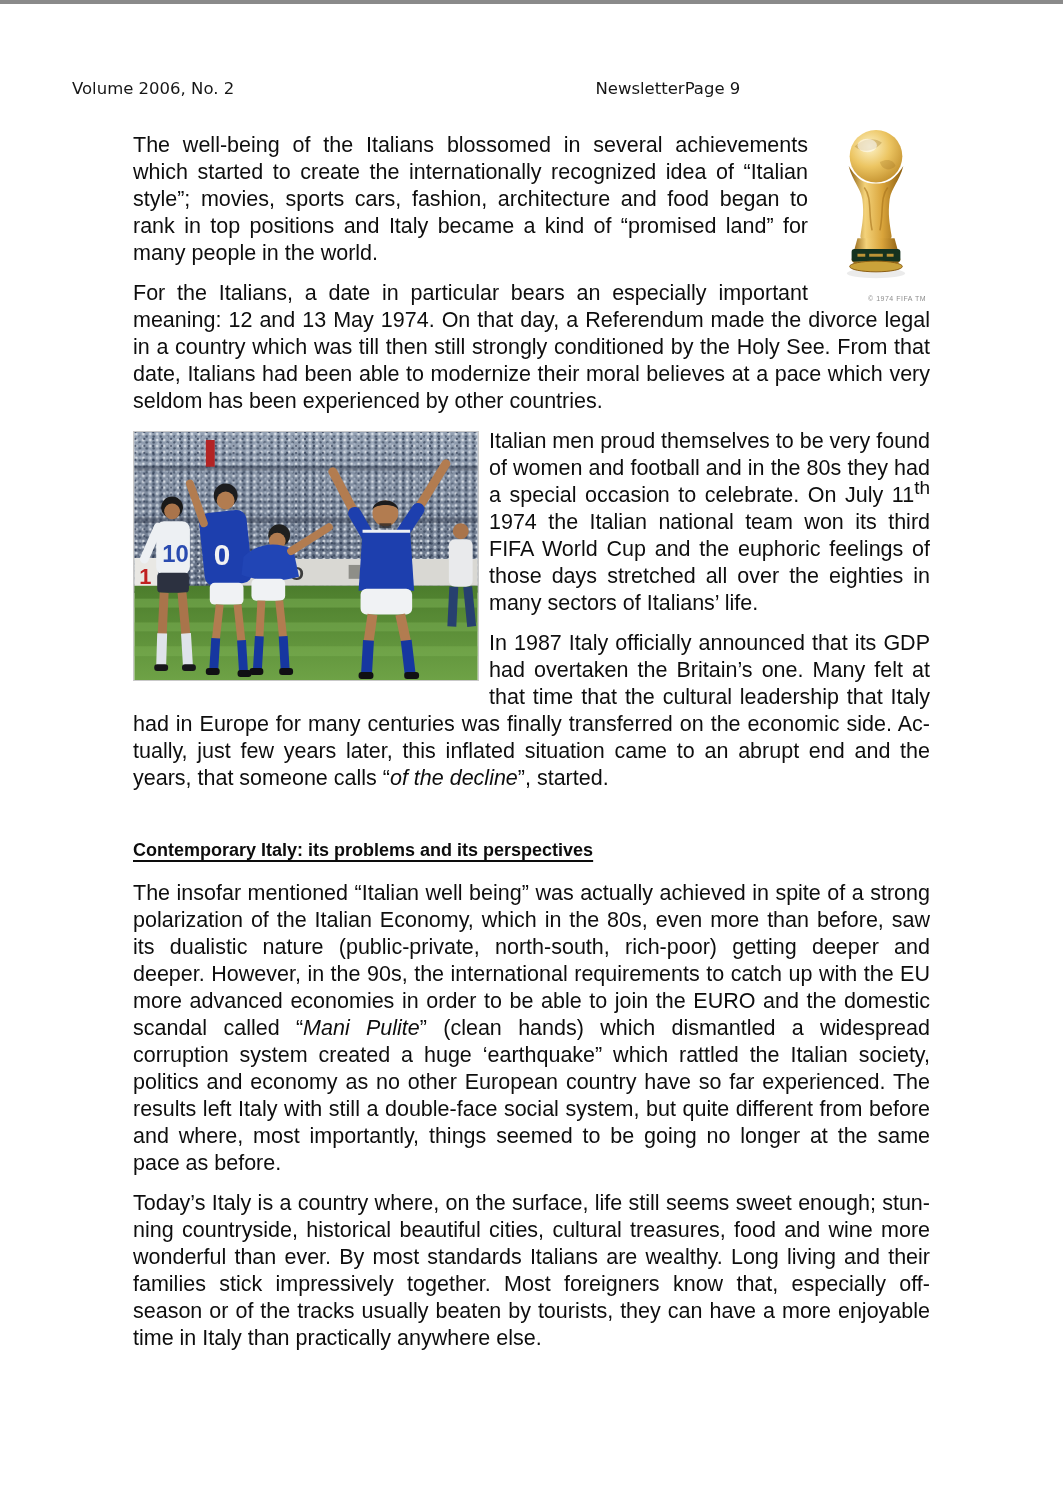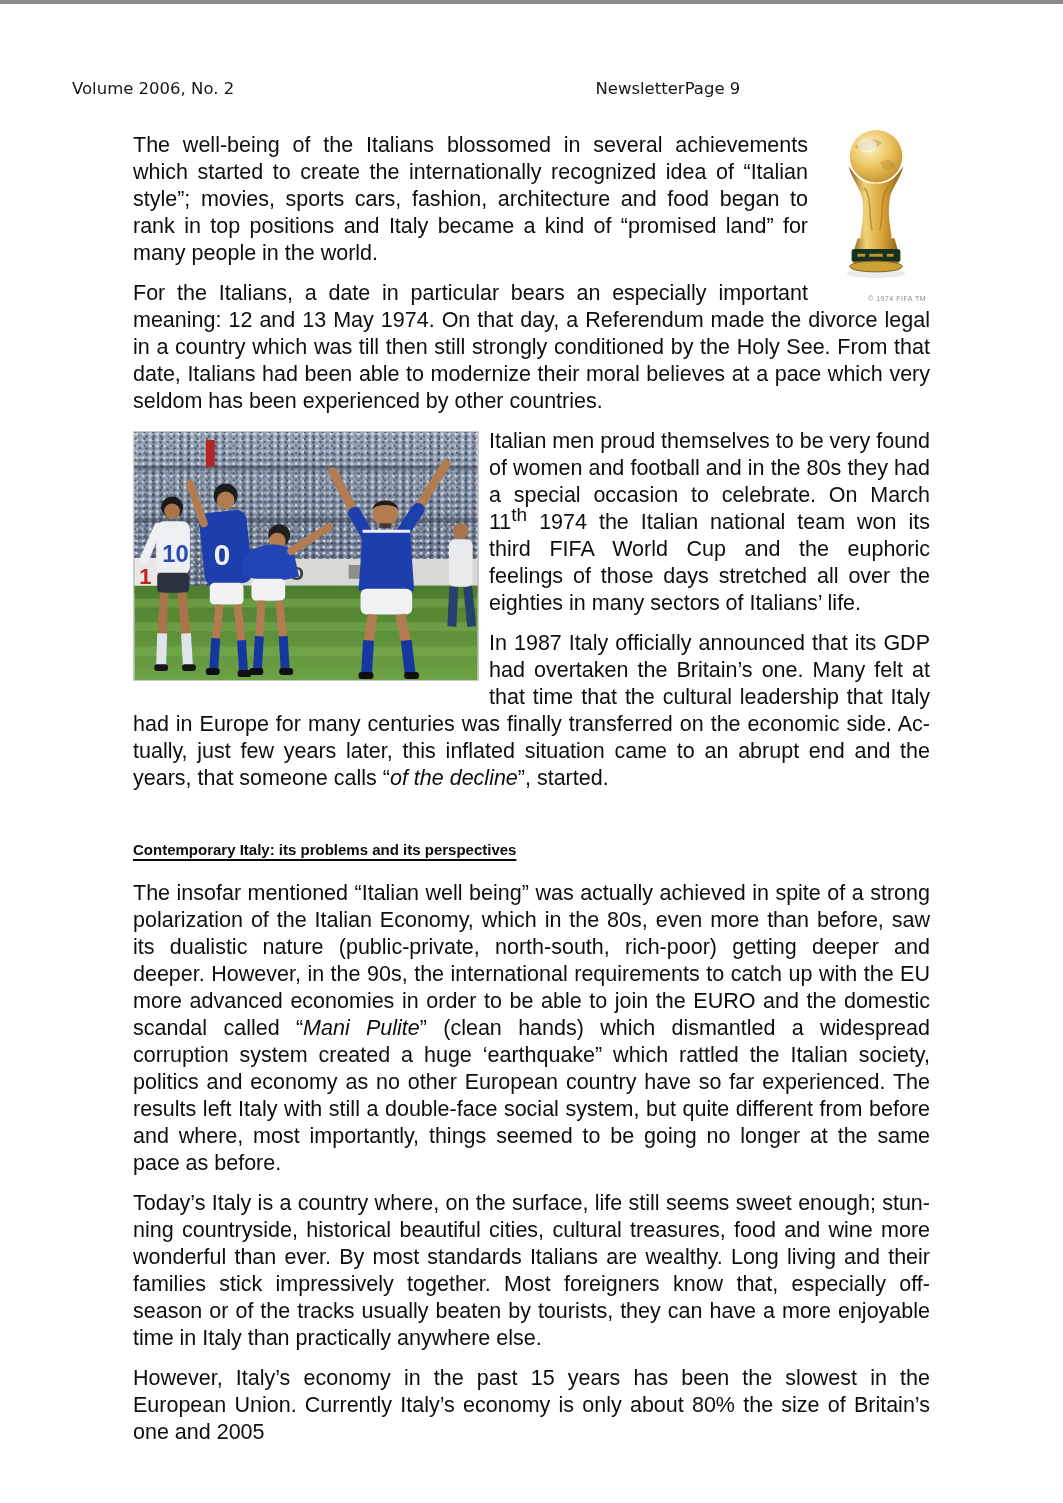--- a/index.html
+++ b/index.html
@@ -14,21 +14,21 @@
   .header .h-right{flex:1;}
   .content{margin:34px 133px 0 133px;width:797px;font-size:21.5px;line-height:27px;
            text-align:justify;color:#0e0e0e;}
   .content p{margin:8px 0 13px 0;}
   .trophy-float{float:right;width:112px;height:172px;margin:-7px 0 2px 10px;
                 text-align:right;}
   .trophy-float svg{display:block;margin:0 8px 0 auto;}
   .trophy-caption{font-size:7px;color:#8d8d8d;letter-spacing:.5px;padding-right:4px;}
   .photo-float{float:left;width:346px;height:250px;margin:3px 10px 10px 0;}
   .photo-float svg{display:block;border:1px solid #c9c9c9;box-sizing:border-box;}
-  h2.section{font-size:15px;line-height:28px;font-weight:bold;margin:44px 0 16px 0;
+  h2.section{font-size:18px;line-height:28px;font-weight:bold;margin:44px 0 16px 0;
              text-align:left;text-decoration:underline;text-decoration-thickness:2px;
              text-underline-offset:4px;color:#0c0c0c;}
   .it{font-style:italic;}
   sup{font-size:19px;line-height:0;vertical-align:super;}
 </style>
 </head>
 <body>
 
 <div class="page">
   <div class="topbar"></div>
@@ -167,26 +167,25 @@
         </g>
 
         <g>
           <circle cx="329" cy="100" r="8" fill="#a9744b"></circle>
           <rect x="317" y="108" width="24" height="48" rx="6" fill="#e9eaec"></rect>
           <path d="M322 156 L320 196 M336 156 L340 196" stroke="#27406f" stroke-width="9"></path>
         </g>
       </svg>
     </div>
 
-    <p><span>Italian men proud themselves to be very found of women and football and in the 80s they had a special occasion to celebrate. On March 11</span><sup>th</sup><span> 1974 the Italian national team won its third FIFA World Cup and the euphoric feelings of those days stretched all over the eighties in many sectors of Italians’ life.</span></p>
+    <p><span>Italian men proud themselves to be very found of women and football and in the 80s they had a special occasion to celebrate. On July 11</span><sup>th</sup><span> 1974 the Italian national team won its third FIFA World Cup and the euphoric feelings of those days stretched all over the eighties in many sectors of Italians’ life.</span></p>
 
     <p><span>In 1987 Italy officially announced that its GDP had overtaken the Britain’s one. Many felt at that time that the cultural leadership that Italy had in Europe for many centuries was finally transferred on the economic side. Ac­tually, just few years later, this inflated situation came to an abrupt end and the years, that someone calls “</span><span class="it">of the decline</span><span>”, started.</span></p>
 
     <h2 class="section">Contemporary Italy: its problems and its perspectives</h2>
 
     <p><span>The insofar mentioned “Italian well being” was actually achieved in spite of a strong polarization of the Italian Economy, which in the 80s, even more than before, saw its dualistic nature (public-private, north-south, rich-poor) getting deeper and deeper. However, in the 90s, the international requirements to catch up with the EU more advanced economies in order to be able to join the EURO and the domestic scandal called “</span><span class="it">Mani Pulite</span><span>” (clean hands) which dismantled a widespread corruption system created a huge ‘earthquake” which rattled the Italian society, politics and economy as no other European country have so far experienced.  The results left Italy with still a double-face social system, but quite different from before and where, most impor­tantly, things seemed to be going no longer at the same pace as before.</span></p>
 
     <p>Today’s Italy is a country where, on the surface, life still seems sweet enough; stun­ning countryside, historical beautiful cities, cultural treasures, food and wine more wonderful than ever. By most standards Italians are wealthy. Long living and their families stick impressively together. Most foreigners know that, especially off-season or of the tracks usually beaten by tourists, they can have a more enjoyable time in Italy than practically anywhere else.</p>
 
-    <p>However, Italy’s economy in the past 15 years has been the slowest in the European Union. Currently Italy’s economy is only about 80% the size of Britain’s one and 2005</p>
 
   </div>
 </div>
 
 </body></html>

